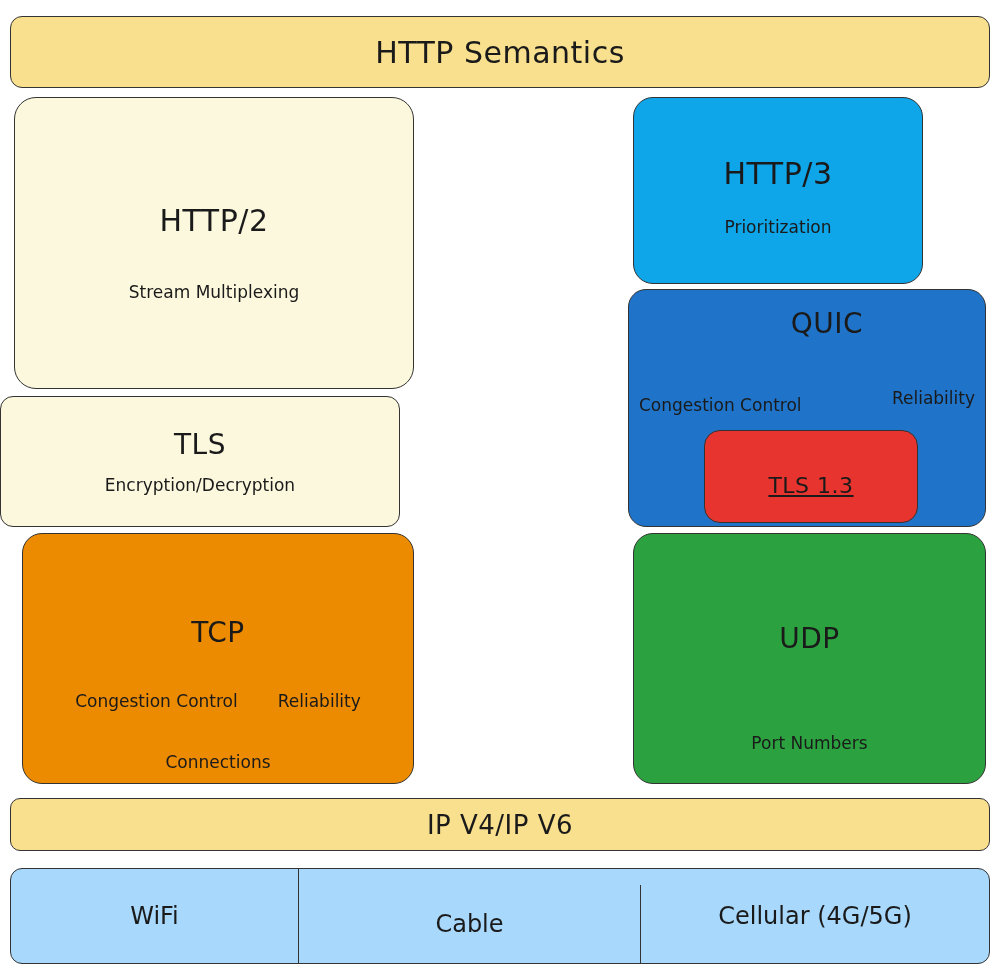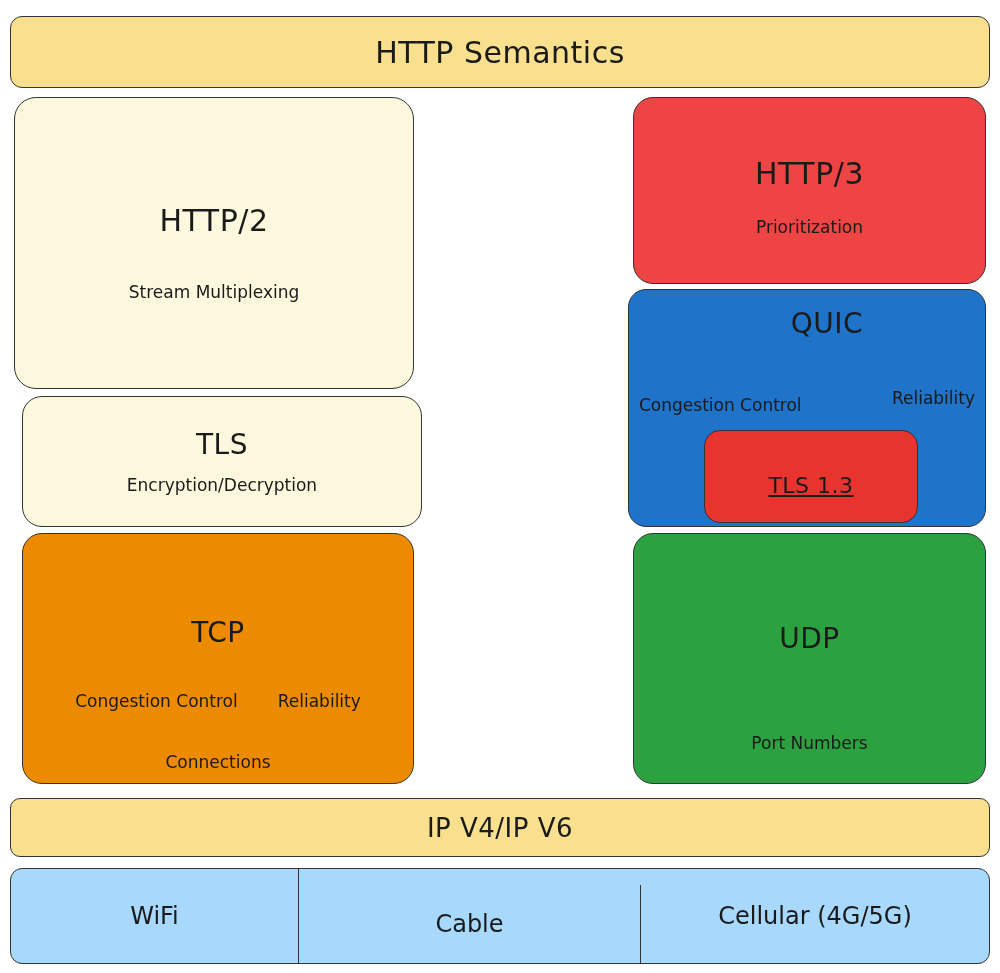--- a/index.html
+++ b/index.html
@@ -54,23 +54,23 @@
   #http2 {
     left: 14px; top: 97px; width: 400px; height: 292px;
     background: #fcf8dd;
     border-radius: 22px;
   }
   #http2 .title { font-size: 30px; margin-top: 18px; }
   #http2 .sub   { font-size: 17px; margin-top: 44px; }
 
   
   #tls {
-    left: 22px; top: 396px; width: 400px; height: 131px;
+    left: 0; top: 396px; width: 400px; height: 131px;
     background: #fcf8dd;
-    border-radius: 20px;
+    border-radius: 13px;
     text-align: center;
   }
   #tls .title { font-size: 28px; }
   #tls .sub   { font-size: 17px; margin-top: 14px; }
 
   
   #tcp {
     left: 22px; top: 533px; width: 392px; height: 251px;
     background: #ed8b00;
     border-radius: 20px;
@@ -86,22 +86,22 @@
     font-size: 17px;
   }
   #tcp .feat-bottom {
     position: absolute;
     left: 0; right: 0; top: 218px;
     font-size: 17px;
   }
 
   
   #http3 {
-    left: 633px; top: 97px; width: 353px; height: 187px;
-    background: #ef4444;
+    left: 633px; top: 97px; width: 290px; height: 187px;
+    background: #0ea5e9;
     border-radius: 20px;
   }
   #http3 .title { font-size: 30px; margin-top: 12px; }
   #http3 .sub   { font-size: 17px; margin-top: 26px; }
 
   
   #quic {
     left: 628px; top: 289px; width: 358px; height: 238px;
     background: #1f74c9;
     border-radius: 18px;
@@ -145,21 +145,21 @@
   }
   #udp .title { font-size: 28px; margin-top: 88px; }
   #udp .sub {
     position: absolute;
     left: 0; right: 0; top: 199px;
     font-size: 17px;
   }
 
   
   #ip-layer {
-    left: 10px; top: 798px; width: 980px; height: 59px;
+    left: 10px; top: 798px; width: 980px; height: 53px;
     background: #f9e08e;
     border-radius: 10px;
   }
   #ip-layer .title { font-size: 26px; }
 
   
   #physical {
     position: absolute;
     left: 10px; top: 868px; width: 980px; height: 96px;
     box-sizing: border-box;

